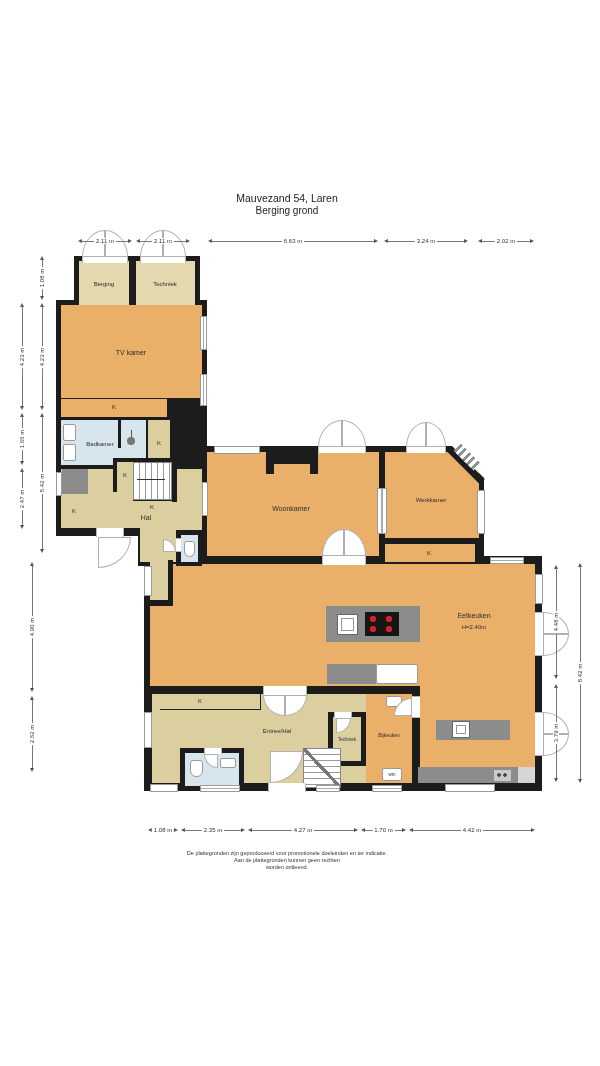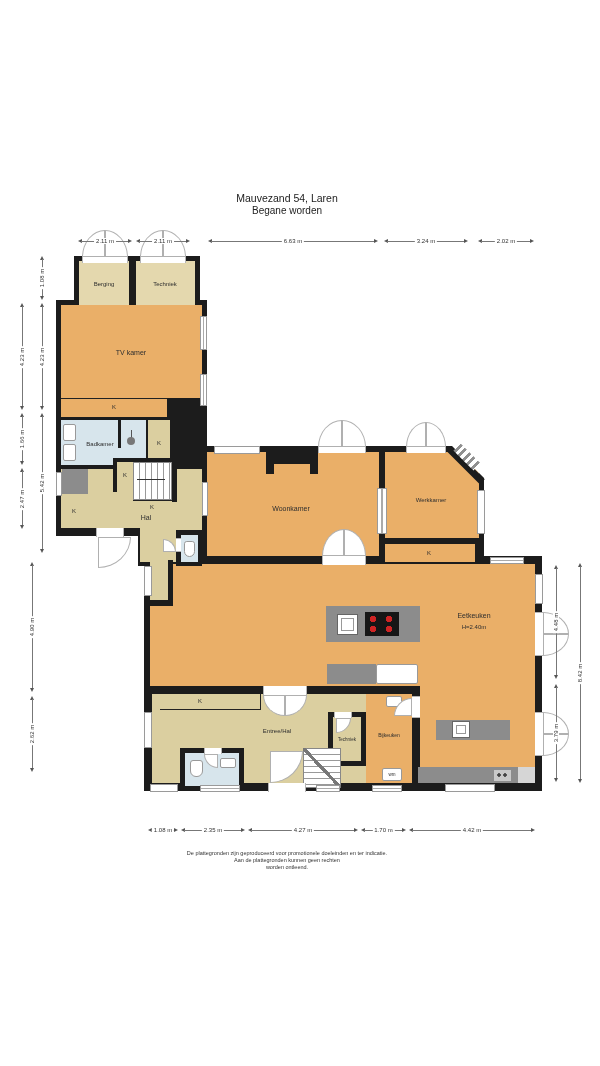--- a/index.html
+++ b/index.html
@@ -55,21 +55,21 @@
   .dv::after{content:'';position:absolute;bottom:0;left:2px;border-top:4px solid #555;border-left:2px solid transparent;border-right:2px solid transparent;}
   .dim .lb{position:absolute;left:50%;top:50%;background:#fff;padding:0 2px;font-size:6px;color:#333;white-space:nowrap;transform:translate(-50%,-50%);}
   .dv .lb{transform:translate(-50%,-50%) rotate(-90deg);}
 </style>
 </head>
 <body>
 
 <div id="canvas">
 
   <div class="title1">Mauvezand 54, Laren</div>
-  <div class="title2">Begane worden</div>
+  <div class="title2">Berging grond</div>
 
   <div class="w" style="left:74px;top:256px;width:126px;height:54px;"></div>
   <div class="w" style="left:56px;top:300px;width:151px;height:236px;"></div>
   <div class="w" style="left:138px;top:300px;width:69px;height:266px;"></div>
   <div class="w" style="left:202px;top:446px;width:282px;height:121px;"></div>
   <div class="w" style="left:144px;top:556px;width:398px;height:235px;"></div>
 
   <div class="fa" style="left:79px;top:261px;width:50px;height:45px;"></div>
   <div class="fa" style="left:136px;top:261px;width:59px;height:45px;"></div>
   <div class="fo" style="left:61px;top:305px;width:141px;height:93px;"></div>

